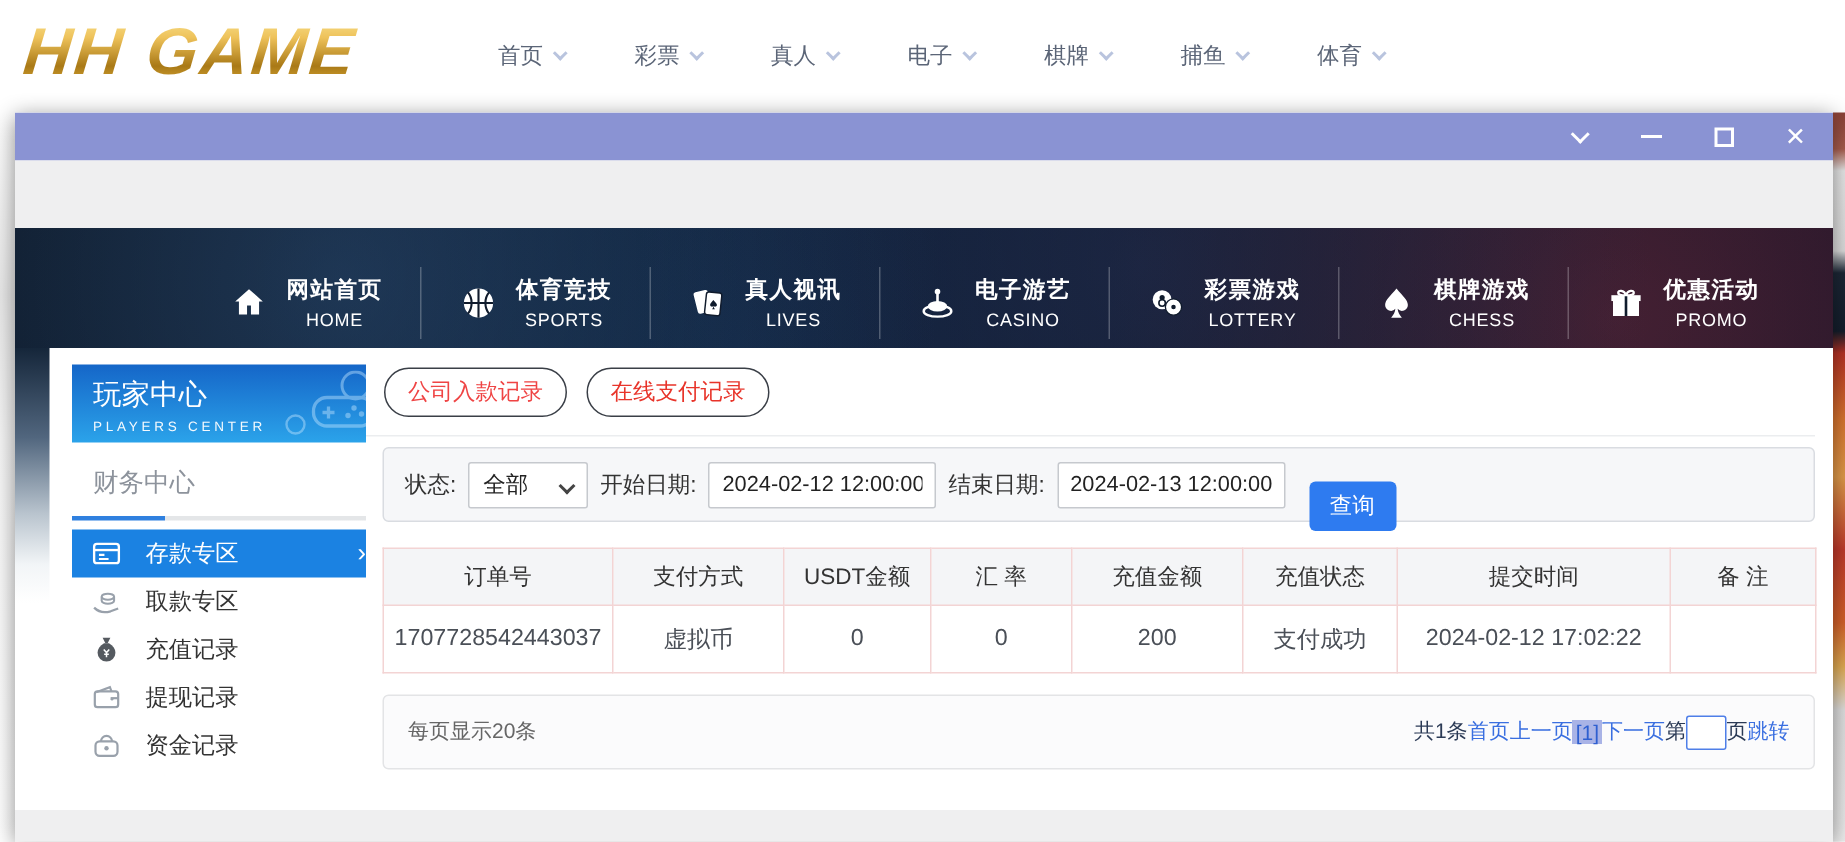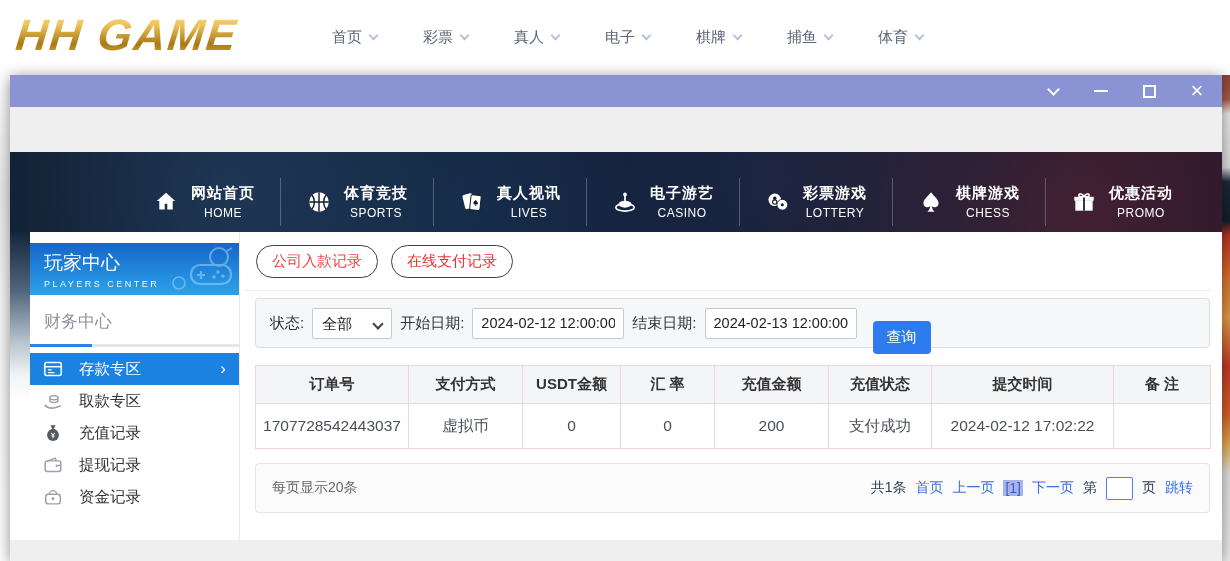--- a/index.html
+++ b/index.html
@@ -50,21 +50,21 @@
   .mn-zh { font-size:15px; font-weight:bold; letter-spacing:1px; }
   .mn-en { font-size:12px; margin-top:3px; letter-spacing:.5px; }
 
   
   .content { position:absolute; top:157px; left:0; right:0; bottom:0; background:#fff; }
   .left-strip { position:absolute; left:0; top:0; width:23px; height:170px;
     background:linear-gradient(180deg,#15263a 0%,#51667e 35%,#b9c4ce 65%,#f2f5f7 85%,#fff 100%); }
   .footer-band { position:absolute; left:0; right:0; bottom:0; height:21px; background:#efeff0; z-index:5; }
 
   
-  .sidebar { position:absolute; left:20px; top:0; width:210px; bottom:21px; background:#fff;
+  .sidebar { position:absolute; left:38px; top:0; width:210px; bottom:21px; background:#fff;
     border-right:1px solid #e9e9e9; padding-top:11px; overflow:hidden; }
   .sb-header { height:52px; background:linear-gradient(180deg,#1566c8,#2ba3ea); color:#fff;
     padding:7px 0 0 14px; position:relative; overflow:hidden; }
   .sb-title { font-size:19px; }
   .sb-sub { font-size:9px; letter-spacing:2.5px; margin-top:3px; opacity:.95; }
   .sb-gamepad { position:absolute; right:4px; top:4px; opacity:.45; }
   .sb-section { padding:15px 14px 0; color:#8d939c; font-size:17px; }
   .sb-underline { margin-top:11px; height:3px;
     background:linear-gradient(90deg,#2f80df 0 62px,#e4e6e8 62px 100%); }
   .sb-menu { margin-top:6px; }
@@ -90,29 +90,29 @@
   .select-wrap::after { content:""; position:absolute; right:10px; top:12px; width:6px; height:6px;
     border-right:2px solid #444; border-bottom:2px solid #444; transform:rotate(45deg); pointer-events:none; }
   .status-select { height:31px; width:80px; border:1px solid #c6c9ce; border-radius:2px;
     padding:0 22px 0 9px; font-size:15px; color:#222; background:#fff; appearance:none;
     -webkit-appearance:none; font-family:inherit; }
   .date-input { height:31px; width:152px; border:1px solid #c6c9ce; border-radius:2px; padding:0 8px;
     font-size:14.5px; color:#222; background:#fff; font-family:inherit; }
   .query-btn { margin-left:8px; width:58px; height:33px; background:#2e7bf0; color:#fff; border:none;
     border-radius:4px; font-size:15px; cursor:pointer; font-family:inherit;margin-top:29px; }
   .data-table { margin:17px 0 0 11px; width:955px; border-collapse:collapse; table-layout:fixed; }
-  .data-table th { background:#f4f5f7; font-weight:bold; font-size:15px; color:#333; height:38px;
+  .data-table th { background:#f4f5f7; font-weight:normal; font-size:15px; color:#333; height:38px;
     border:1px solid #f3d4d4; text-align:center; }
   .data-table td { height:45px; font-size:15.5px; color:#4a4f57; text-align:center;
     border:1px solid #f3d4d4; background:#fff; }
   .pagination-box { margin:14px 0 0 11px; width:955px; height:50px; border:1px solid #e3e4e6;
     border-radius:4px; background:#fbfbfc; display:flex; align-items:center;
     justify-content:space-between; padding:0 16px; font-size:14px; }
   .pg-left { color:#666; }
-  .pg-right { display:flex; align-items:center; gap:9px; color:#2b3a55; }
+  .pg-right { display:flex; align-items:center; gap:0; color:#2b3a55; }
   .pg-link { color:#3a6fe0; cursor:pointer; }
   .pg-current { background:#a9b3e6; color:#2f5fd0; padding:0 2px; cursor:pointer; }
   .pg-input { width:27px; height:23px; border:1px solid #4f7fe8; border-radius:2px; background:#fff;
     font-family:inherit; text-align:center; }
 </style>
 </head>
 <body>
 
 <div class="page-header">
   <div class="logo">HH GAME</div>

